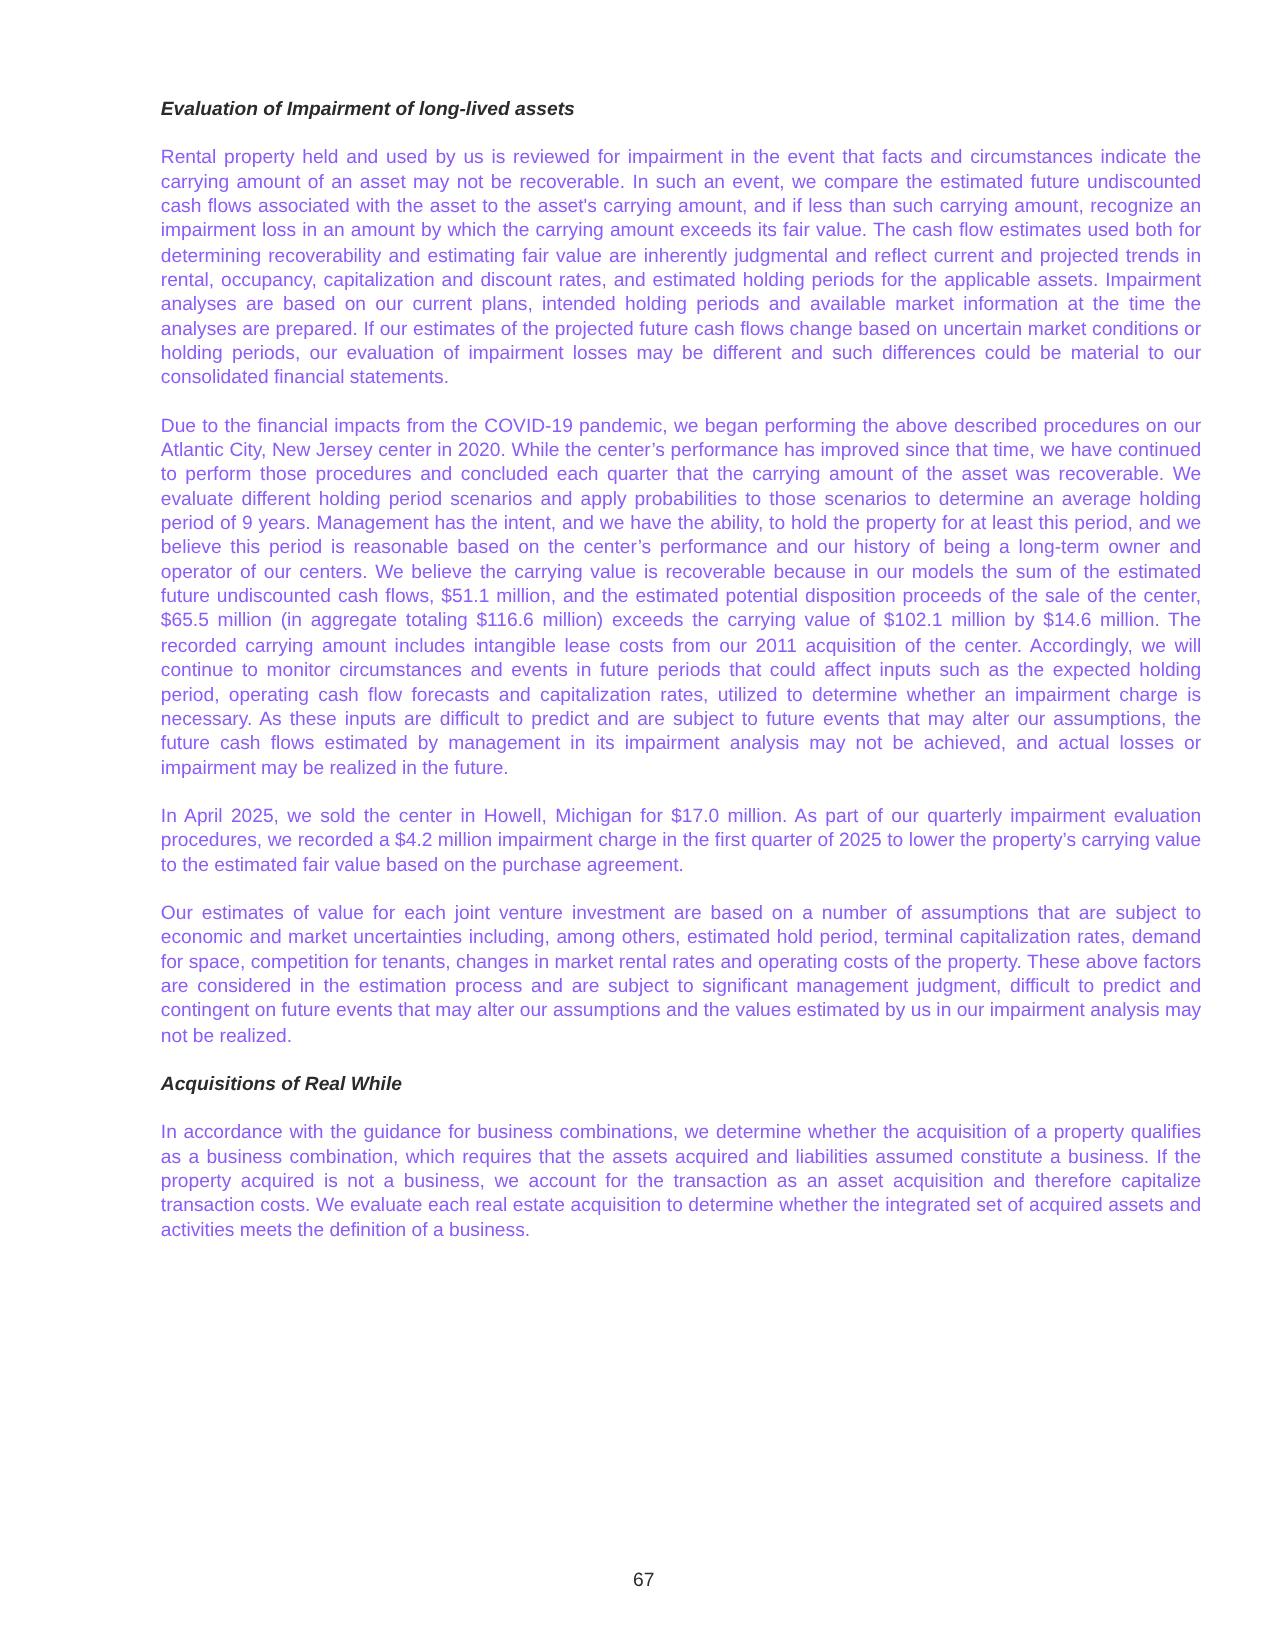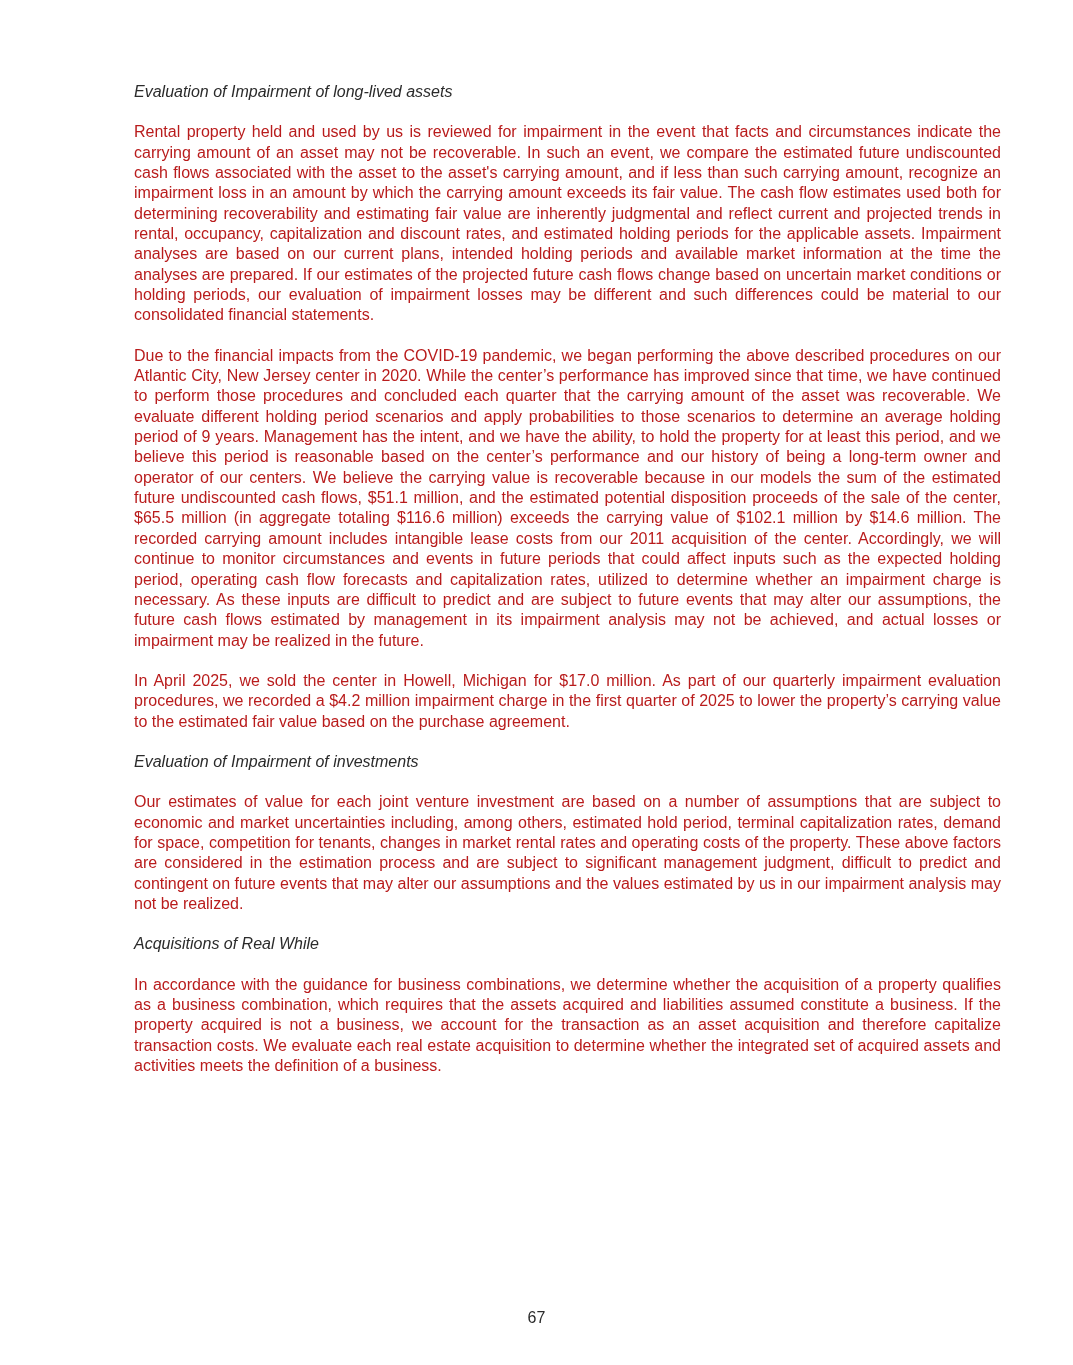--- a/index.html
+++ b/index.html
@@ -15,33 +15,33 @@
       font-family: "Liberation Sans", sans-serif;
       color: #2b2b2b;
     }
     .page {
       position: absolute;
       left: 134px;
       top: 82px;
       width: 867px;
     }
     .heading {
-      font-weight: normal;
+      font-weight: bold;
       font-style: italic;
       font-size: 16px;
       line-height: 20.3px;
       margin: 0 0 20px 0;
       color: #2b2b2b;
     }
     .para {
       font-size: 16px;
       line-height: 20.35px;
       text-align: justify;
       margin: 0 0 20px 0;
-      color: #b91c1c;
+      color: #8b5cf6;
     }
     .page-number {
       position: absolute;
       left: 0;
       width: 1073px;
       top: 1308px;
       text-align: center;
       font-size: 16px;
       line-height: 20px;
       color: #2b2b2b;
@@ -53,21 +53,20 @@
 <div class="page">
 
   <section>
     <h2 class="heading">Evaluation of Impairment of long-lived assets</h2>
     <p class="para">Rental property held and used by us is reviewed for impairment in the event that facts and circumstances indicate the carrying amount of an asset may not be recoverable. In such an event, we compare the estimated future undiscounted cash flows associated with the asset to the asset's carrying amount, and if less than such carrying amount, recognize an impairment loss in an amount by which the carrying amount exceeds its fair value. The cash flow estimates used both for determining recoverability and estimating fair value are inherently judgmental and reflect current and projected trends in rental, occupancy, capitalization and discount rates, and estimated holding periods for the applicable assets. Impairment analyses are based on our current plans, intended holding periods and available market information at the time the analyses are prepared. If our estimates of the projected future cash flows change based on uncertain market conditions or holding periods, our evaluation of impairment losses may be different and such differences could be material to our consolidated financial statements.</p>
     <p class="para">Due to the financial impacts from the COVID-19 pandemic, we began performing the above described procedures on our Atlantic City, New Jersey center in 2020. While the center’s performance has improved since that time, we have continued to perform those procedures and concluded each quarter that the carrying amount of the asset was recoverable. We evaluate different holding period scenarios and apply probabilities to those scenarios to determine an average holding period of 9 years. Management has the intent, and we have the ability, to hold the property for at least this period, and we believe this period is reasonable based on the center’s performance and our history of being a long-term owner and operator of our centers. We believe the carrying value is recoverable because in our models the sum of the estimated future undiscounted cash flows, $51.1 million, and the estimated potential disposition proceeds of the sale of the center, $65.5 million (in aggregate totaling $116.6 million) exceeds the carrying value of $102.1 million by $14.6 million. The recorded carrying amount includes intangible lease costs from our 2011 acquisition of the center. Accordingly, we will continue to monitor circumstances and events in future periods that could affect inputs such as the expected holding period, operating cash flow forecasts and capitalization rates, utilized to determine whether an impairment charge is necessary. As these inputs are difficult to predict and are subject to future events that may alter our assumptions, the future cash flows estimated by management in its impairment analysis may not be achieved, and actual losses or impairment may be realized in the future.</p>
     <p class="para">In April 2025, we sold the center in Howell, Michigan for $17.0 million. As part of our quarterly impairment evaluation procedures, we recorded a $4.2 million impairment charge in the first quarter of 2025 to lower the property’s carrying value to the estimated fair value based on the purchase agreement.</p>
   </section>
 
   <section>
-    <h2 class="heading">Evaluation of Impairment of investments</h2>
     <p class="para">Our estimates of value for each joint venture investment are based on a number of assumptions that are subject to economic and market uncertainties including, among others, estimated hold period, terminal capitalization rates, demand for space, competition for tenants, changes in market rental rates and operating costs of the property. These above factors are considered in the estimation process and are subject to significant management judgment, difficult to predict and contingent on future events that may alter our assumptions and the values estimated by us in our impairment analysis may not be realized.</p>
   </section>
 
   <section>
     <h2 class="heading">Acquisitions of Real While</h2>
     <p class="para">In accordance with the guidance for business combinations, we determine whether the acquisition of a property qualifies as a business combination, which requires that the assets acquired and liabilities assumed constitute a business. If the property acquired is not a business, we account for the transaction as an asset acquisition and therefore capitalize transaction costs. We evaluate each real estate acquisition to determine whether the integrated set of acquired assets and activities meets the definition of a business.</p>
   </section>
 
 </div>
 

